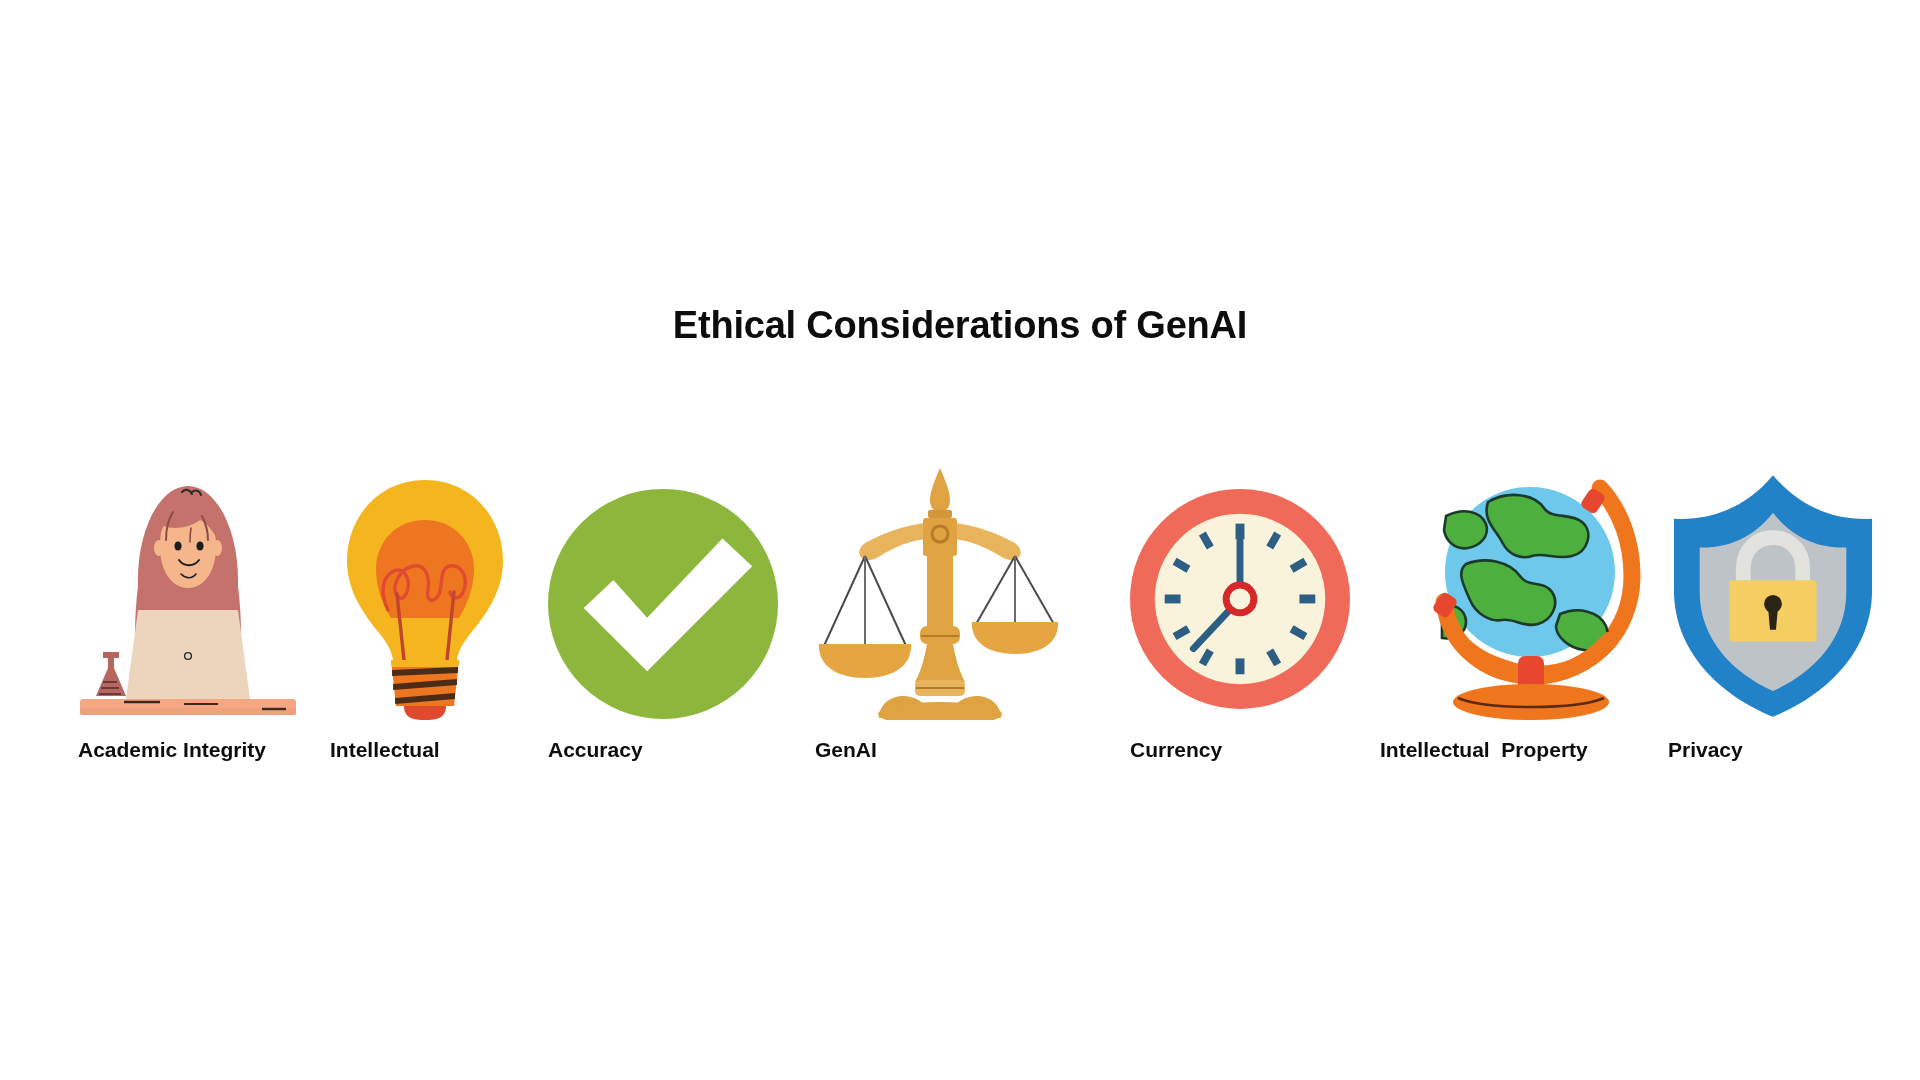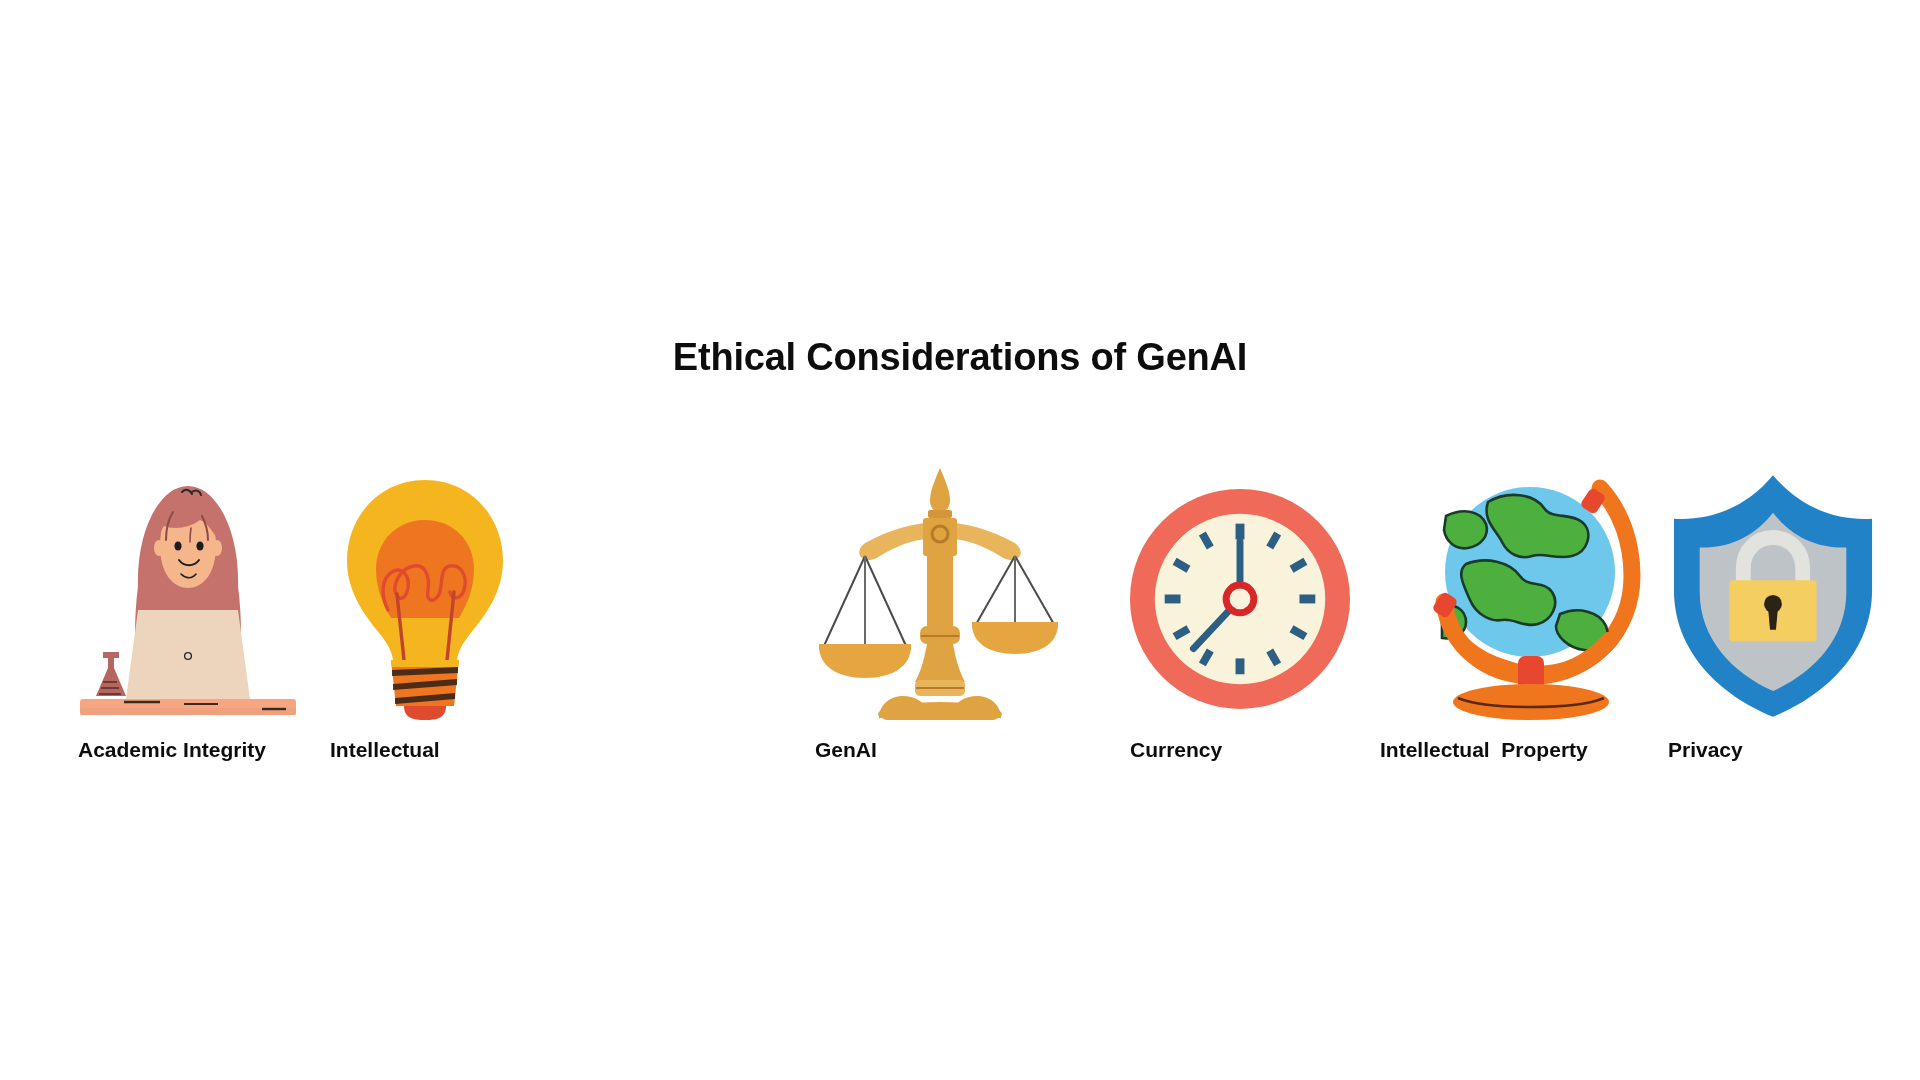--- a/index.html
+++ b/index.html
@@ -15,21 +15,21 @@
     overflow: hidden;
     position: relative;
   }
   .slide {
     position: absolute;
     inset: 0;
     background: #ffffff;
   }
   .page-title {
     position: absolute;
-    top: 336px;
+    top: 304px;
     left: 0;
     width: 1920px;
     text-align: center;
     font-size: 38px;
     font-weight: bold;
     color: #0d0d0d;
     letter-spacing: -0.2px;
   }
   .row {
     position: absolute;
@@ -146,20 +146,29 @@
           <path d="M62 202 L128 199 L128 205 L62 208 Z" fill="#2f2016" opacity="0.85"></path>
           <path d="M63 216 L127 211 L127 217 L63 222 Z" fill="#2f2016" opacity="0.85"></path>
           <path d="M65 230 L125 225 L125 231 L65 236 Z" fill="#2f2016" opacity="0.85"></path>
 
           <path d="M74 238 L116 238 C116 250 107 252 95 252 C83 252 74 250 74 238 Z" fill="#e04a2f"></path>
         </svg>
       </div>
       <div class="item-label">Intellectual</div>
     </div>
 
+    <div class="item" id="col-2">
+      <div class="icon-box">
+        <svg width="232" height="252" viewBox="0 0 232 252">
+          <circle cx="116" cy="136" r="116" fill="#8cb63c"></circle>
+          <path d="M36 140 L66 112 L100 150 L176 70 L206 98 L100 204 Z" fill="#ffffff"></path>
+        </svg>
+      </div>
+      <div class="item-label">Accuracy</div>
+    </div>
 
     <div class="item" id="col-3">
       <div class="icon-box">
         <svg width="250" height="252" viewBox="0 0 250 252">
 
           <path d="M125 0 C131 14 135 24 135 32 C135 40 131 44 125 44 C119 44 115 40 115 32 C115 24 119 14 125 0 Z" fill="#e0a342"></path>
           <rect x="113" y="42" width="24" height="8" rx="2" fill="#d4963a"></rect>
 
           <path d="M125 54 C150 54 176 62 198 74 C206 78 208 86 203 90 C198 94 191 92 185 88 C166 76 147 70 125 70 C103 70 84 76 65 88 C59 92 52 94 47 90 C42 86 44 78 52 74 C74 62 100 54 125 54 Z" fill="#e8b45c"></path>
 

